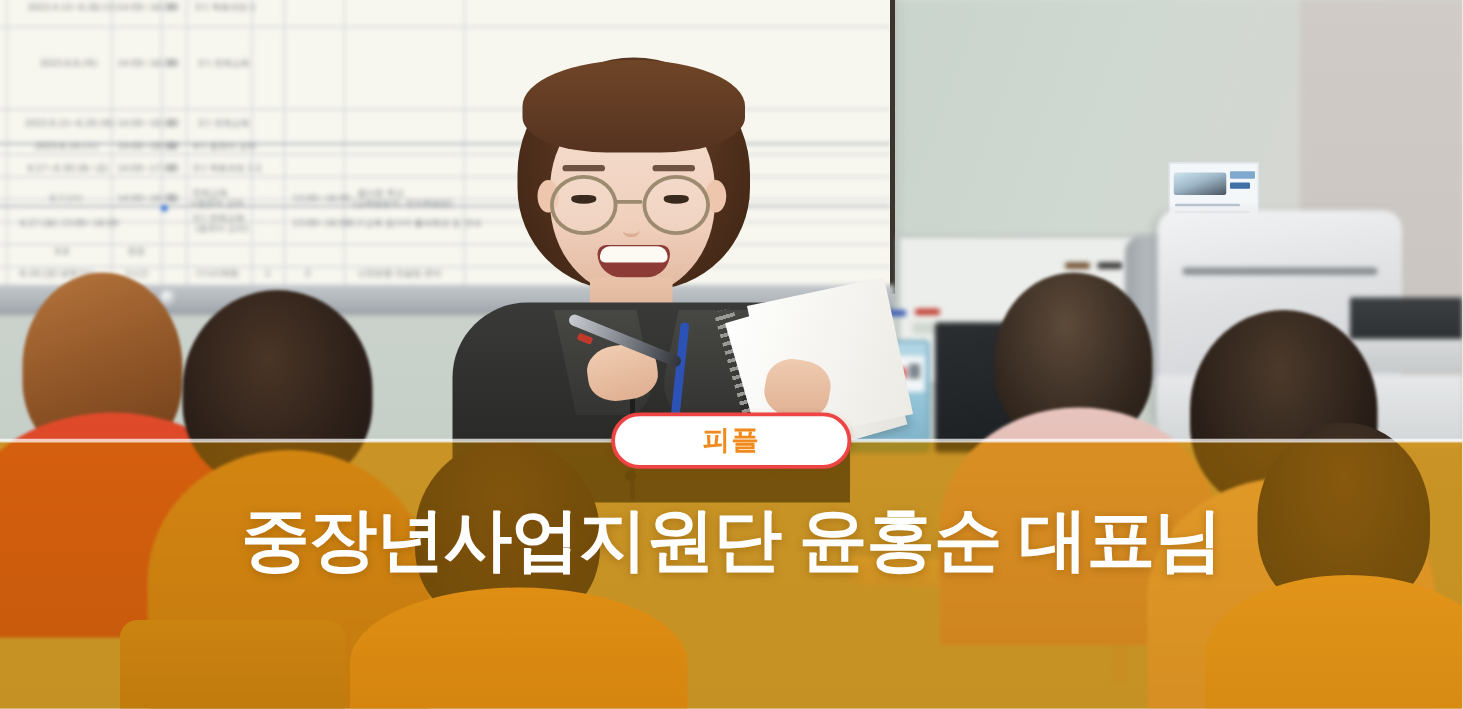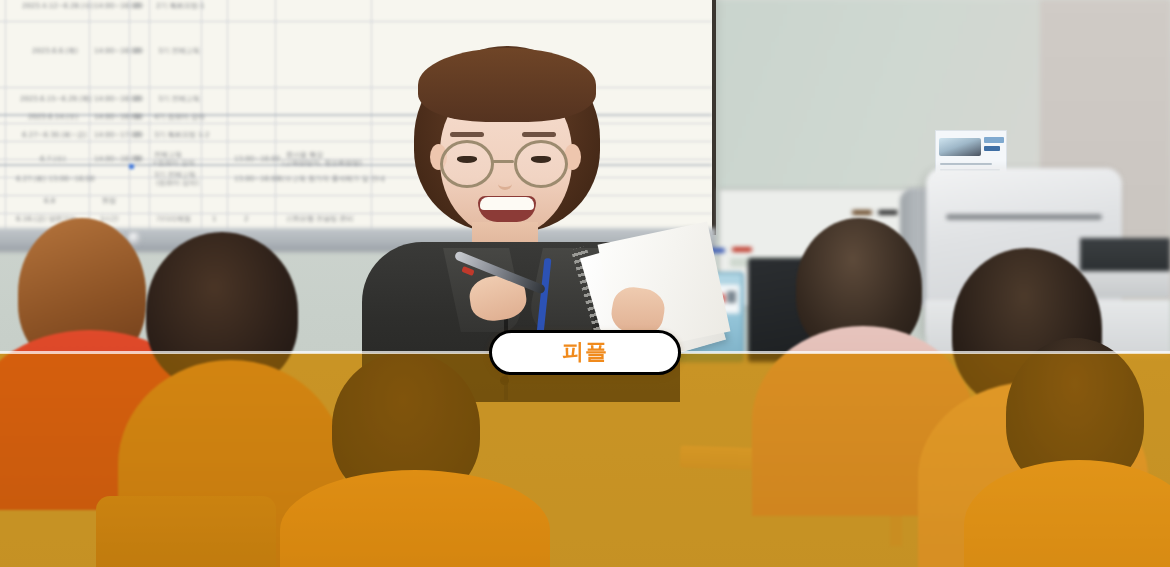--- a/index.html
+++ b/index.html
@@ -347,21 +347,21 @@
     left: 0; right: 0; top: 330px;
     text-align: center;
     z-index: 40;
   }
 
   .badge {
     display: inline-block;
     min-width: 192px;
     padding: 7px 34px 9px;
     background: #ffffff;
-    border: 3px solid #000000;
+    border: 3px solid #ef4444;
     border-radius: 999px;
     color: #f08a1c;
     font-size: 22px;
     font-weight: bold;
     letter-spacing: 1px;
     line-height: 1.05;
     box-shadow: 0 2px 6px rgba(120,70,0,.22);
   }
 
   .title {
@@ -597,15 +597,16 @@
            background:linear-gradient(180deg,#caa23c 0%,#b08a26 100%);border-radius:14px"></div>
     </div>
   </div>
 
   <div class="overlay"></div>
   <div class="overlay-tint"></div>
   <div class="overlay-rule"></div>
 
   <div class="content">
     <div class="badge">피플</div>
+    <div class="title">중장년사업지원단 윤홍순 대표님</div>
   </div>
 
 </div>
 
 </body></html>

